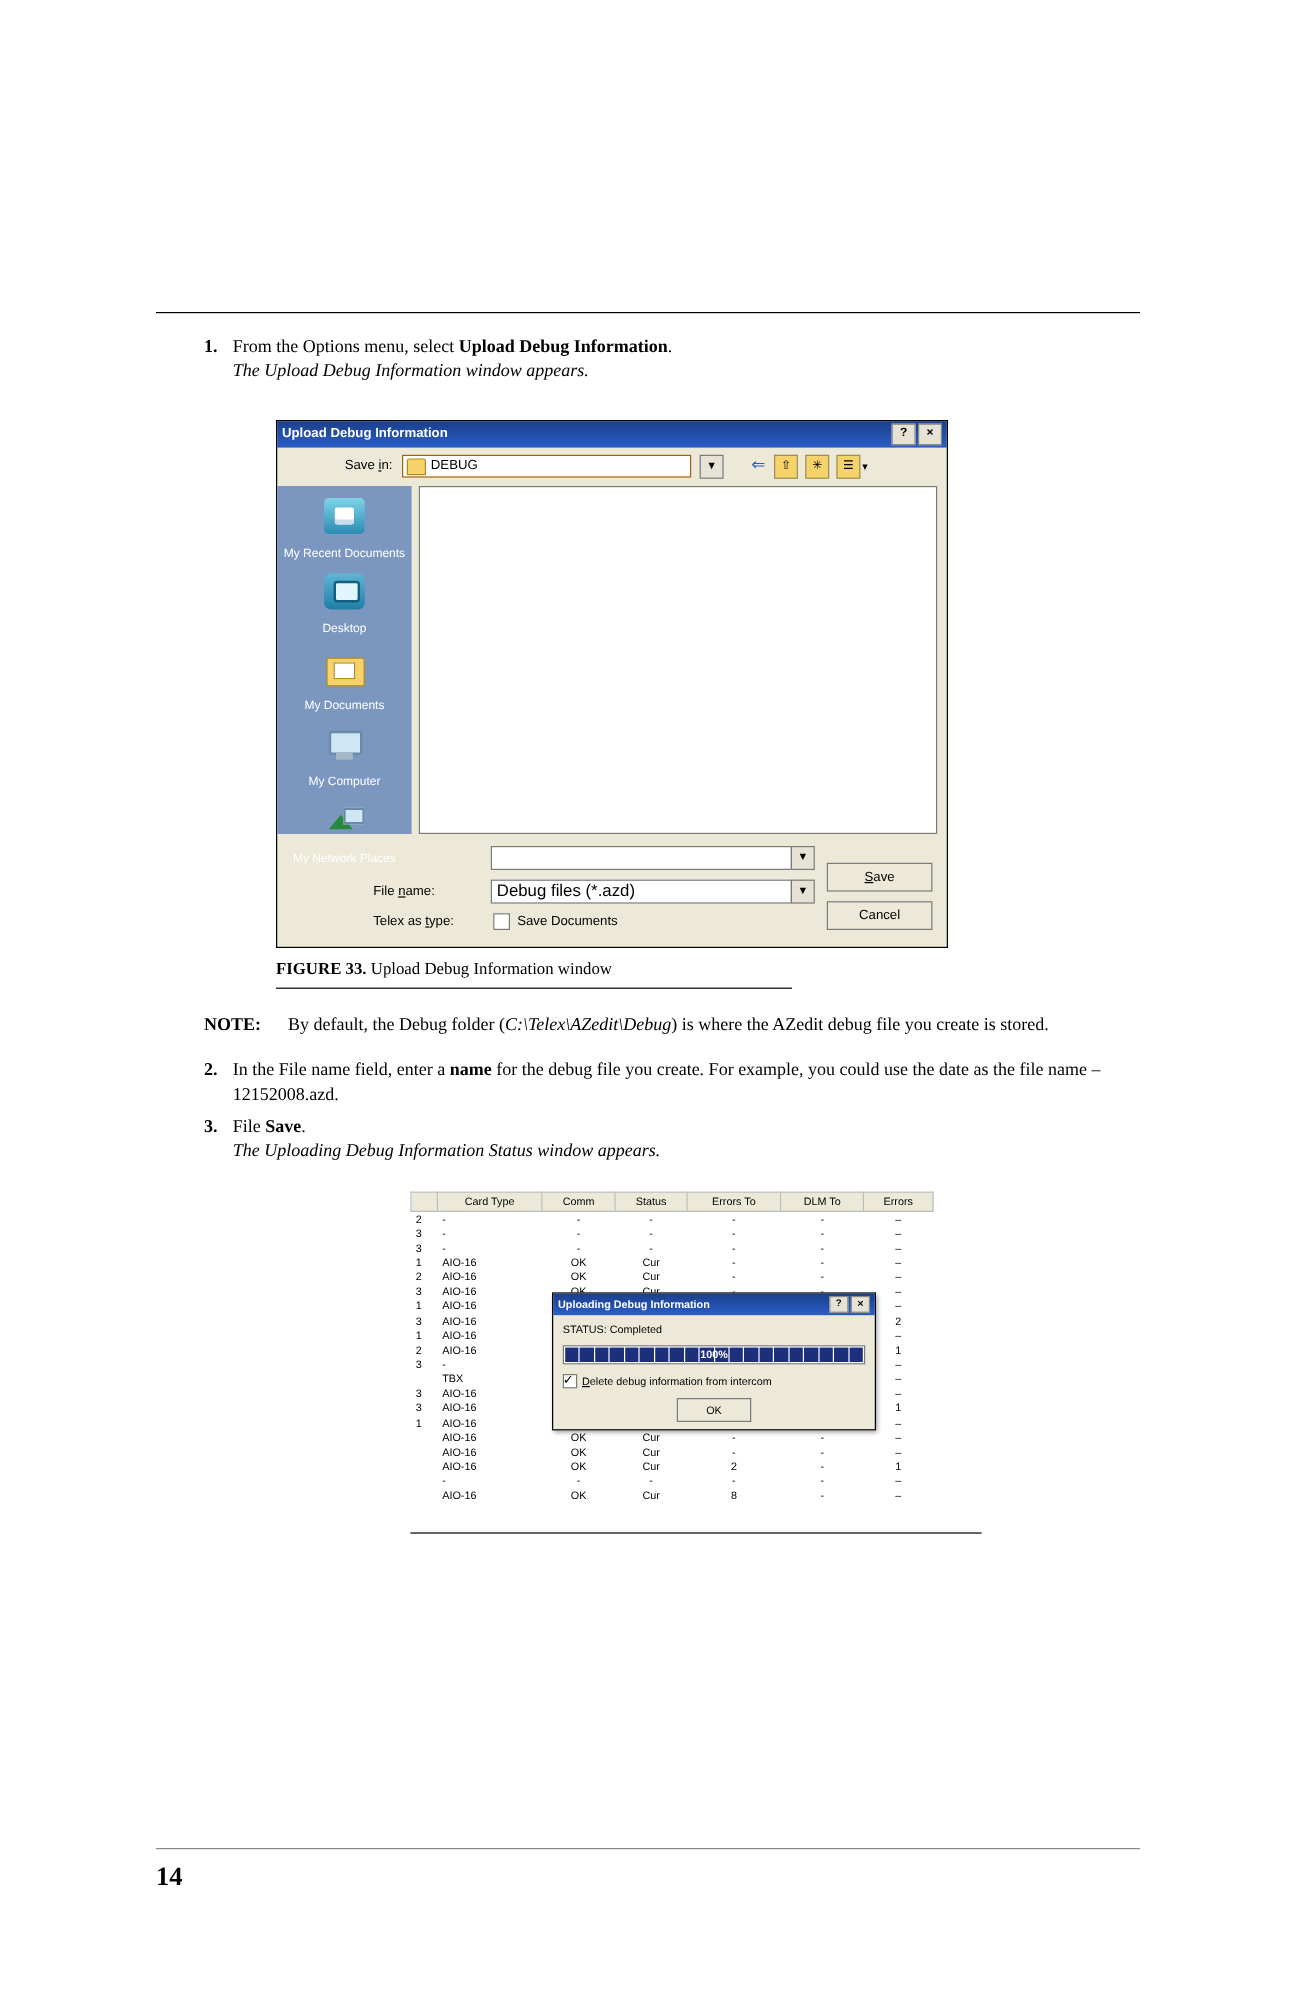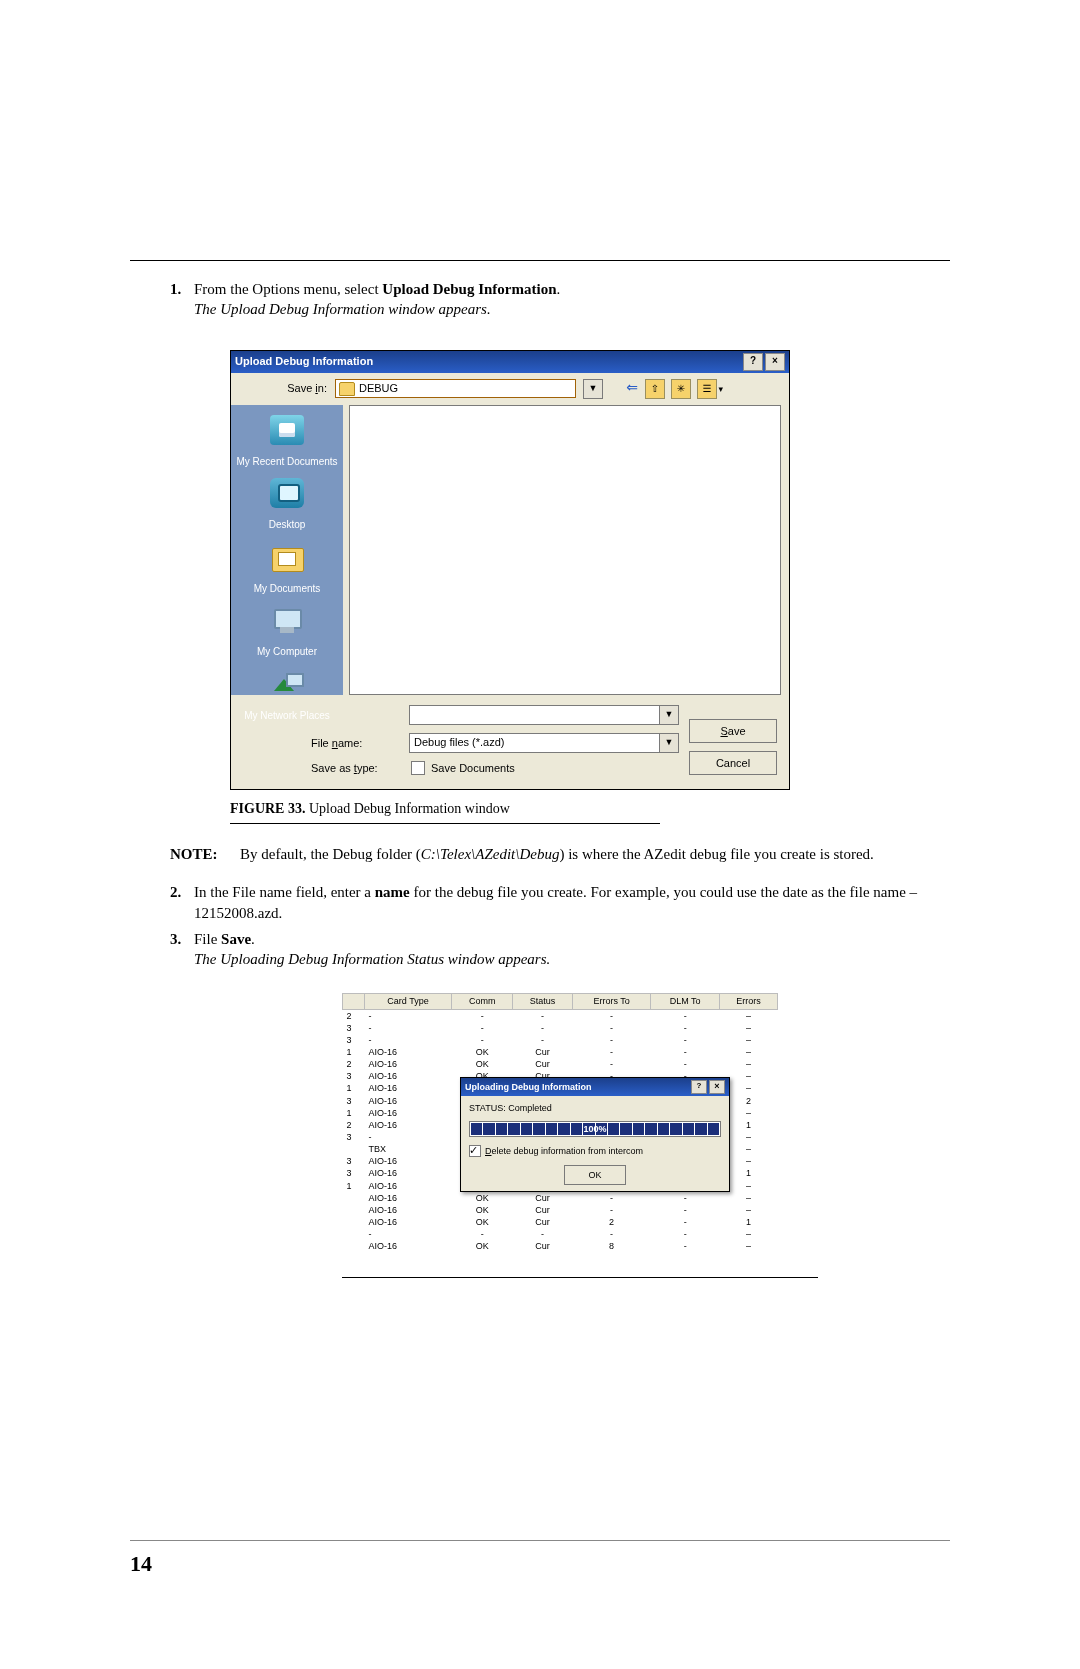--- a/index.html
+++ b/index.html
@@ -197,21 +197,21 @@
     display: flex;
     gap: 10px;
     align-items: flex-end;
   }
   .bottom-labels { width: 88px; display: flex; flex-direction: column; gap: 10px; font-size: 11px; }
   .bottom-labels .ul { text-decoration: underline; }
   .bottom-fields { flex: 1; display: flex; flex-direction: column; gap: 8px; }
   .fieldrow { display: flex; align-items: center; gap: 0; }
   .txtinput {
     flex: 1; height: 18px; background: #fff;
-    border: 1px solid #7a7a7a; padding: 0 4px; font-size: 11px;
+    border: 1px solid #7a7a7a; padding: 0 4px; font-size: 14px;
     display: flex; align-items: center;
   }
   .bottom-buttons { width: 88px; display: flex; flex-direction: column; gap: 8px; }
   .winbtn {
     height: 22px; background: #ece9d8;
     border: 1px solid #7a7a7a;
     font-size: 11px;
     display: flex; align-items: center; justify-content: center;
   }
   .winbtn .ul { text-decoration: underline; }
@@ -397,21 +397,21 @@
           </div>
           <div class="filelist"></div>
         </div>
 
         <div class="bottomrows">
           <div class="bottom-labels">
             <div>
               <span>File </span><span class="ul">n</span><span>ame:</span>
             </div>
             <div>
-              <span>Save as </span><span class="ul">t</span><span>ype:</span>
+              <span>Telex as </span><span class="ul">t</span><span>ype:</span>
             </div>
           </div>
           <div class="bottom-fields">
             <div class="fieldrow">
               <div class="txtinput"></div>
               <div class="dd-btn">▼</div>
             </div>
             <div class="fieldrow">
               <div class="txtinput">Debug files (*.azd)</div>
               <div class="dd-btn">▼</div>

